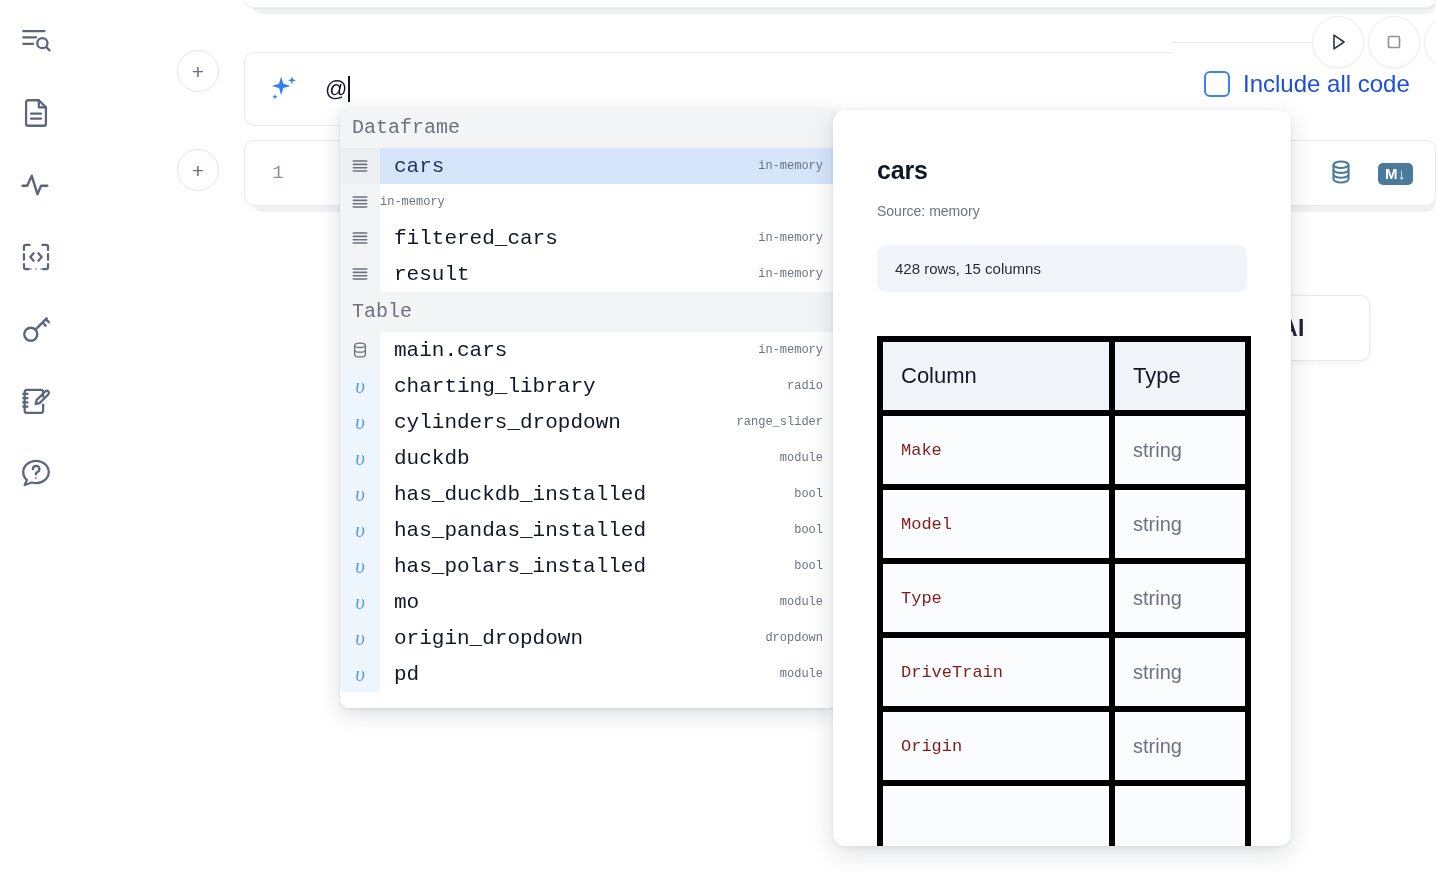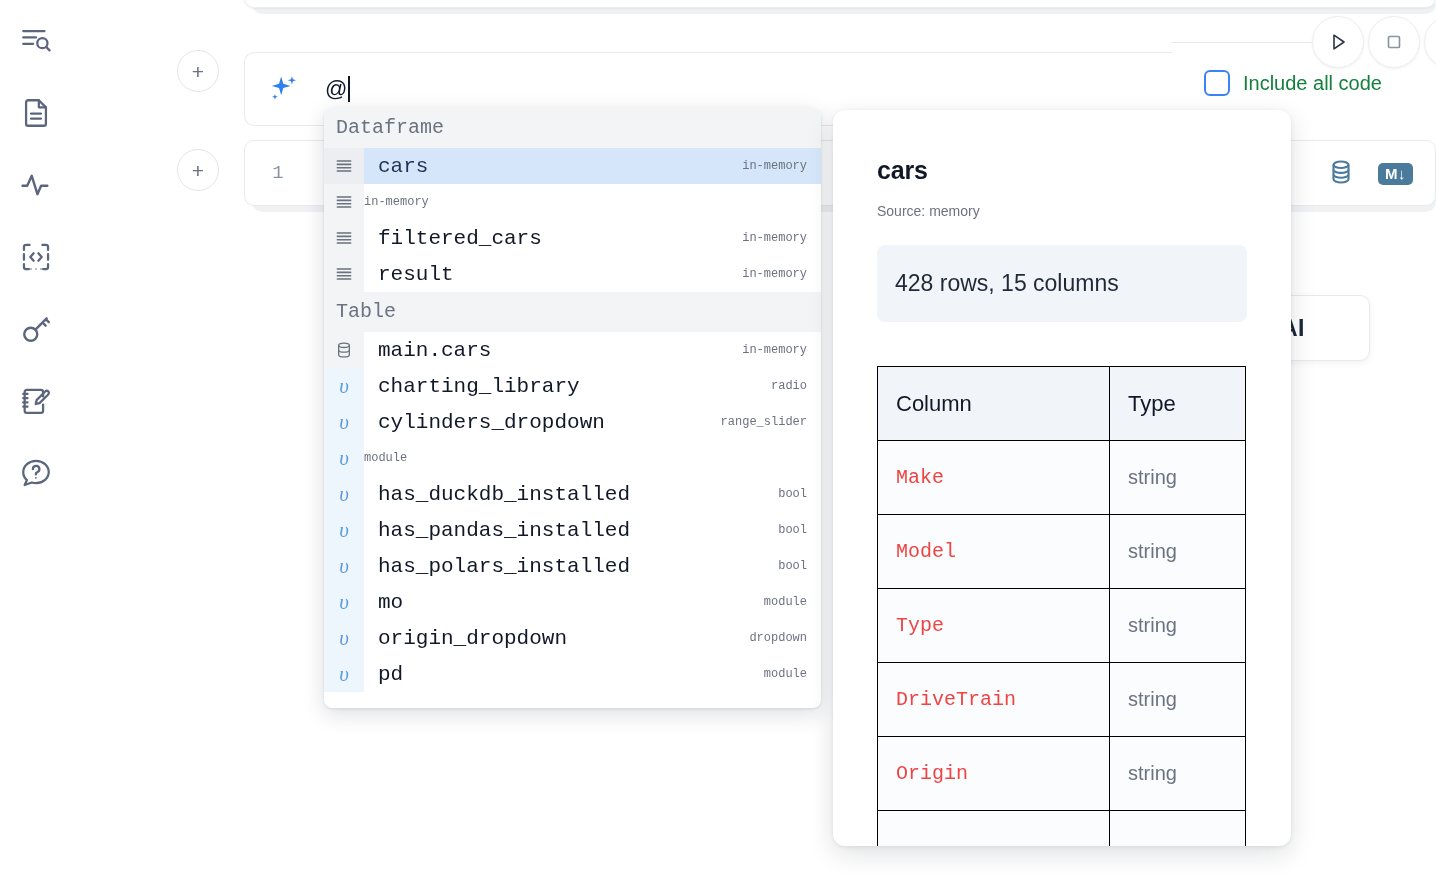--- a/index.html
+++ b/index.html
@@ -119,22 +119,22 @@
     display: flex; align-items: center; gap: 13px;
     cursor: pointer;
   }
   .checkbox {
     width: 26px; height: 26px;
     border: 2px solid #3b82f6;
     border-radius: 6px;
     background: #fff;
   }
   .include-label {
-    font-size: 20px;
-    color: #15803d;
+    font-size: 24px;
+    color: #1d4ed8;
   }
 
   
   .code-cell {
     position: absolute;
     left: 244px; top: 140px;
     width: 1192px; height: 66px;
     background: #fff;
     border: 1px solid #e8eaee;
     border-radius: 10px;
@@ -190,21 +190,21 @@
     display: flex; align-items: center; justify-content: flex-start;
     padding-left: 10px;
     font-size: 23px; font-weight: 700;
     color: #1b2538;
     letter-spacing: .3px;
   }
 
   
   .ac-dropdown {
     position: absolute;
-    left: 324px; top: 108px;
+    left: 340px; top: 108px;
     width: 497px; height: 600px;
     background: #fff;
     border-radius: 8px;
     box-shadow: 0 6px 22px rgba(16,24,40,.14), 0 1px 3px rgba(16,24,40,.10);
     overflow: hidden;
     font-family: "Liberation Mono", monospace;
   }
   .ac-section {
     background: #f3f4f6;
     color: #6b7280;
@@ -268,48 +268,48 @@
   }
   .pv-source {
     margin-top: 18px;
     font-size: 14px;
     color: #6b7280;
   }
   .pv-stat {
     margin-top: 26px;
     background: #f1f4f9;
     border-radius: 8px;
-    padding: 25px 18px;
-    font-size: 23px;
+    padding: 15px 18px;
+    font-size: 15px;
     color: #1f2937;
   }
   .pv-table {
     margin-top: 44px;
     width: 368px;
     border-collapse: collapse;
     table-layout: fixed;
   }
   .pv-table th, .pv-table td {
-    border: 1px solid #000000;
+    border: 6px solid #000000;
     text-align: left;
     padding: 18px 0 18px 18px;
     vertical-align: middle;
   }
   .pv-table th {
     background: #f1f4f9;
     font-weight: 400;
     font-size: 22px;
     color: #111827;
     height: 74px;
   }
   .pv-table td { height: 74px; background: #fbfcfe; }
   .pv-table td.col-name {
     font-family: "Liberation Mono", monospace;
-    font-size: 20px;
-    color: #ef4444;
+    font-size: 17px;
+    color: #7f1d1d;
   }
   .pv-table td.col-type {
     font-size: 20px;
     color: #6b7280;
   }
   .pv-table col.c1 { width: 232px; }
   .pv-table col.c2 { width: 136px; }
 </style>
 </head>
 <body>
@@ -492,20 +492,21 @@
         <span class="ic">
           <span>υ</span>
         </span>
         <span class="nm">cylinders_dropdown</span>
         <span class="ty">range_slider</span>
       </div>
       <div class="ac-row var ">
         <span class="ic">
           <span>υ</span>
         </span>
+        <span class="nm">duckdb</span>
         <span class="ty">module</span>
       </div>
       <div class="ac-row var ">
         <span class="ic">
           <span>υ</span>
         </span>
         <span class="nm">has_duckdb_installed</span>
         <span class="ty">bool</span>
       </div>
       <div class="ac-row var ">

